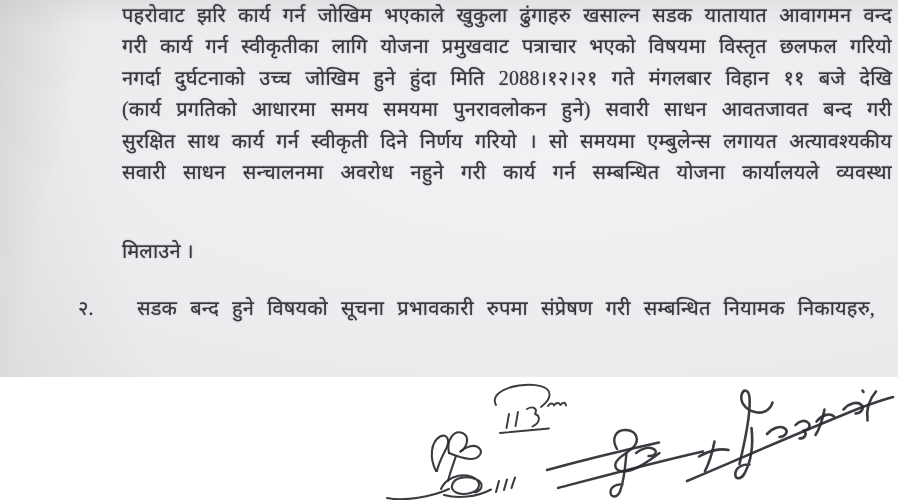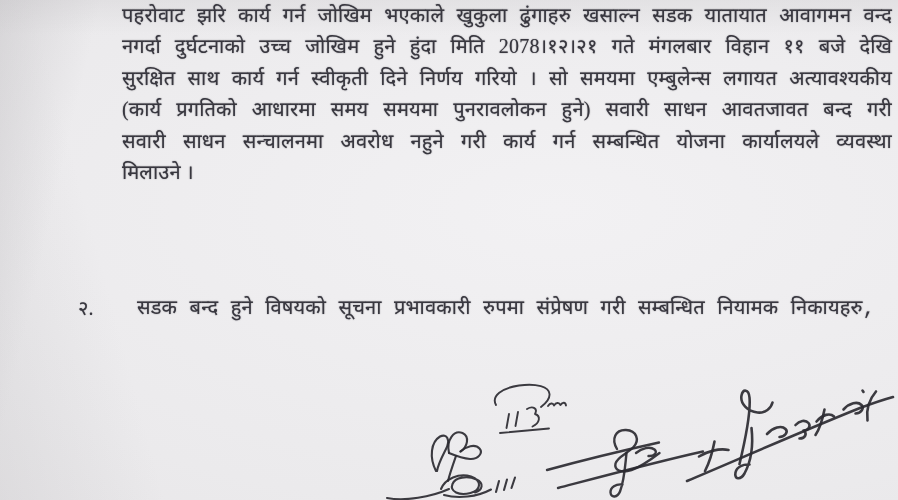--- a/index.html
+++ b/index.html
@@ -3,67 +3,68 @@
 <meta charset="utf-8">
 <style>
   :root{
     --paper:#ebeaec;
     --ink-text:#38373f;
     --ink-pen:#2b2a31;
   }
   html,body{margin:0;padding:0;}
   body{width:898px;height:500px;overflow:hidden;font-family:"Liberation Serif","DejaVu Serif",serif;}
   .page{
-    position:relative;width:898px;height:500px;
+    position:relative;width:898px;height:377px;
     background:
       linear-gradient(to bottom, rgba(185,183,186,0.20) 0%, rgba(185,183,186,0) 7%),
       linear-gradient(103deg, rgba(198,196,199,0.50) 0%, rgba(198,196,199,0) 10%),
       linear-gradient(75deg, rgba(190,188,191,0.28) 0%, rgba(190,188,191,0) 16%),
       radial-gradient(135% 110% at 62% 42%, #f2f1f3 0%, var(--paper) 55%, #e4e2e4 100%);
   }
   .para{
     position:absolute;
     color:var(--ink-text);
     font-size:20px;
     line-height:31.4px;
     letter-spacing:0.2px;
     text-shadow:0 0 1px rgba(56,55,63,0.55), 0 0 2px rgba(56,55,63,0.18);
   }
   .line{text-align:justify;text-align-last:justify;white-space:normal;}
-  .line.last{text-align-last:left;}
+  .line.last{text-align-last:left;margin-top:48px;}
   .item-number{
     position:absolute;
     color:var(--ink-text);
     font-size:20px;line-height:31.4px;
     text-shadow:0 0 1px rgba(56,55,63,0.55);
   }
   .sig-layer{position:absolute;left:0;top:0;}
   .sig-layer path{
     fill:none;stroke:var(--ink-pen);
     stroke-linecap:round;stroke-linejoin:round;
     opacity:0.92;
   }
 </style>
 </head>
 <body>
 
 <div class="page">
 
   <div class="para" id="para1" style="left:122px;top:0;width:770px;">
     <div class="line">पहरोवाट झरि कार्य गर्न जोखिम भएकाले खुकुला ढुंगाहरु खसाल्न सडक यातायात आवागमन वन्द</div>
-    <div class="line">नगर्दा दुर्घटनाको उच्च जोखिम हुने हुंदा मिति 2078।१२।२१ गते मंगलबार विहान ११ बजे देखि</div>
+    <div class="line">गरी कार्य गर्न स्वीकृतीका लागि योजना प्रमुखवाट पत्राचार भएको विषयमा विस्तृत छलफल गरियो</div>
+    <div class="line">नगर्दा दुर्घटनाको उच्च जोखिम हुने हुंदा मिति 2088।१२।२१ गते मंगलबार विहान ११ बजे देखि</div>
+    <div class="line">(कार्य प्रगतिको आधारमा समय समयमा पुनरावलोकन हुने) सवारी साधन आवतजावत बन्द गरी</div>
     <div class="line">सुरक्षित साथ कार्य गर्न स्वीकृती दिने निर्णय गरियो । सो समयमा एम्बुलेन्स लगायत अत्यावश्यकीय</div>
-    <div class="line">(कार्य प्रगतिको आधारमा समय समयमा पुनरावलोकन हुने) सवारी साधन आवतजावत बन्द गरी</div>
     <div class="line">सवारी साधन सन्चालनमा अवरोध नहुने गरी कार्य गर्न सम्बन्धित योजना कार्यालयले व्यवस्था</div>
     <div class="line last">मिलाउने ।</div>
   </div>
 
   <div class="item-number" style="left:78px;top:293px;">२.</div>
 
-  <div class="para" id="para2" style="left:137px;top:293px;width:738px;font-family:Liberation Mono, monospace;">
+  <div class="para" id="para2" style="left:137px;top:293px;width:738px;">
     <div class="line">सडक बन्द हुने विषयको सूचना प्रभावकारी रुपमा संप्रेषण गरी सम्बन्धित नियामक निकायहरु,</div>
   </div>
 
   <svg class="sig-layer" width="898" height="500" viewBox="0 0 898 500">
 
     <g stroke-width="1.9">
       <path d="M496 405 C491 396 502 388 519 385.5 C537 383 549 387 549.5 394 C550 399 545 404 541 407"></path>
       <path d="M509 414 L506.5 428"></path>
       <path d="M518 412 L515.5 426"></path>
       <path d="M527 409 C533 405.5 538 408.5 535 414 C541 416 540 423 532.5 426.5"></path>

